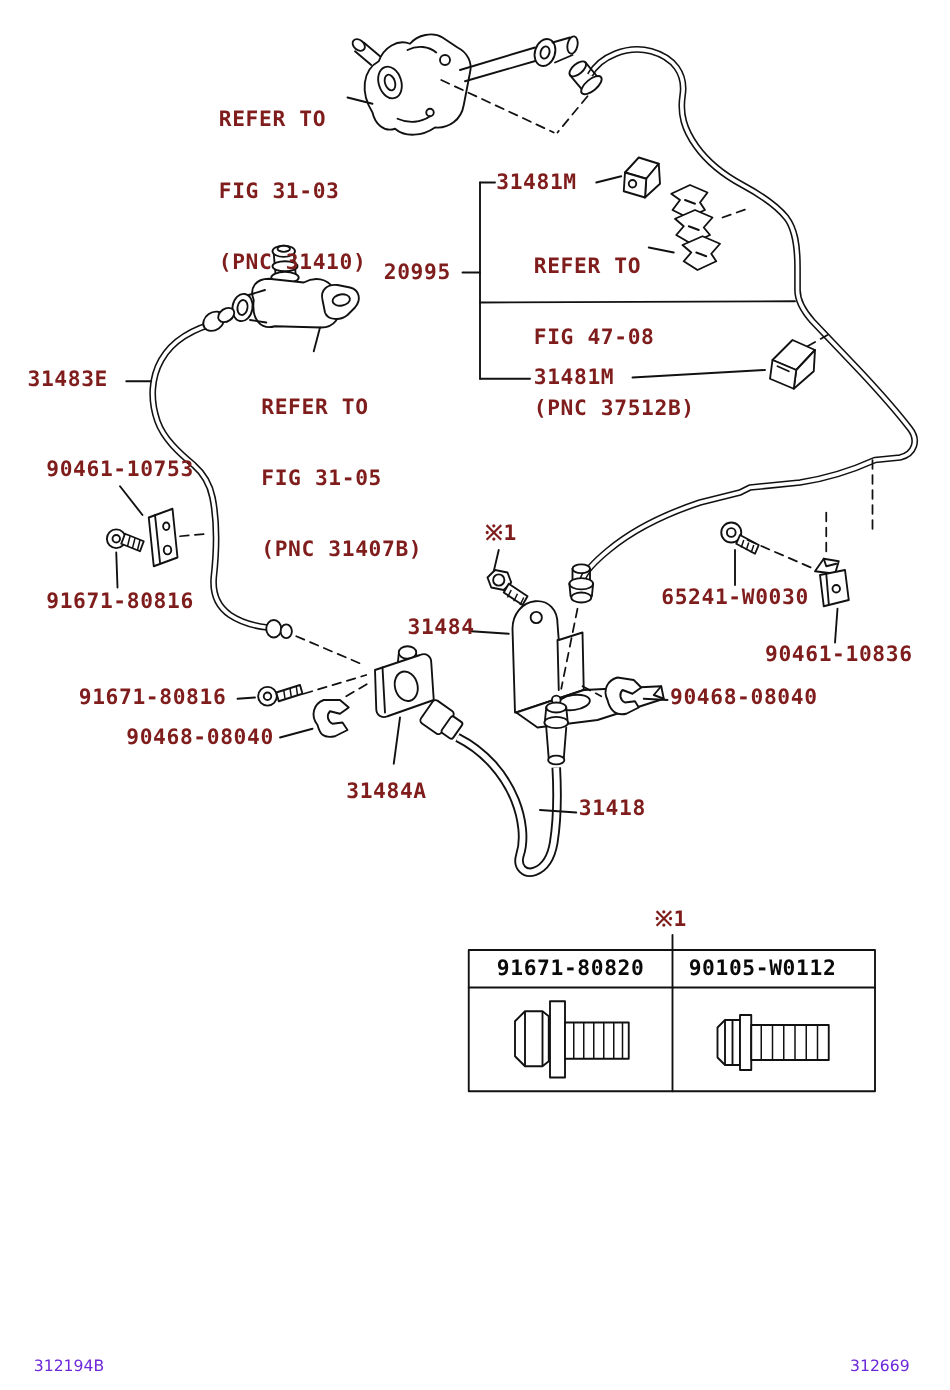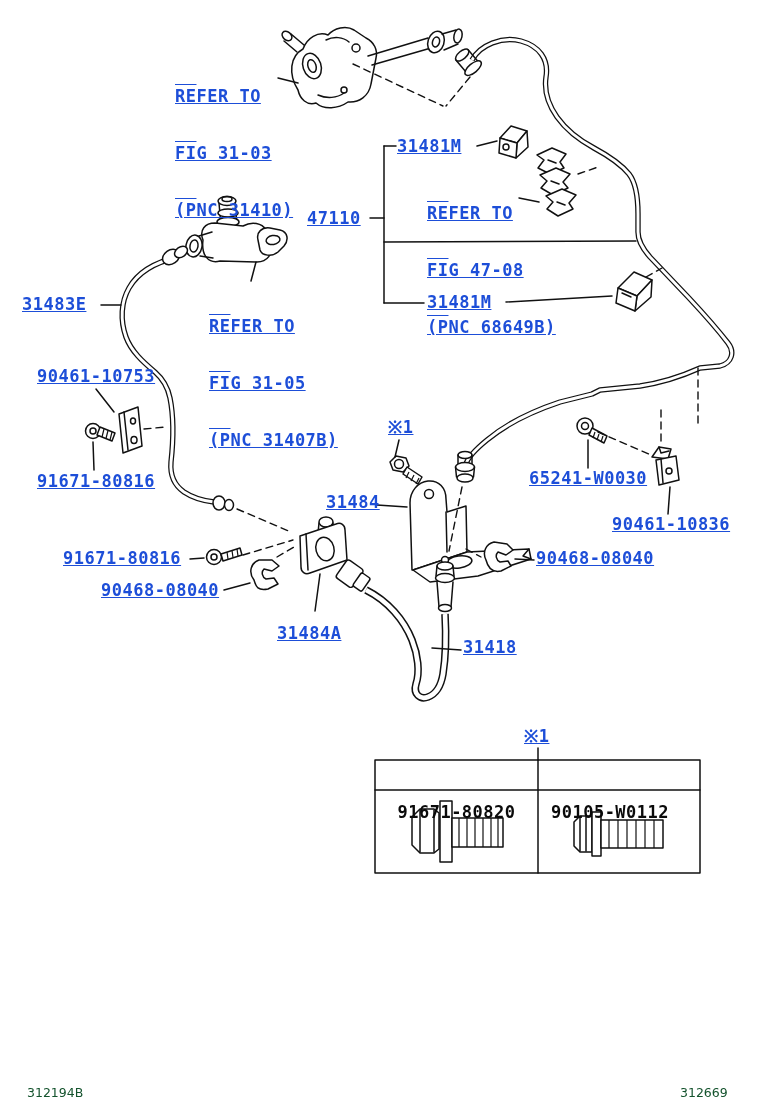--- a/index.html
+++ b/index.html
@@ -1,24 +1,24 @@
 <!DOCTYPE html>
 <html><head>
 <meta charset="utf-8">
 <style>
   html,body{margin:0;padding:0;background:#fff;}
   #stage{position:relative;width:760px;height:1112px;background:#ffffff;overflow:hidden;
          font-family:"DejaVu Sans Mono",monospace;}
   #art{position:absolute;left:0;top:0;}
   .lbl{position:absolute;font:bold 17px/19px "DejaVu Sans Mono",monospace;
-       letter-spacing:.5px;color:#1d4ed8;white-space:pre;text-decoration:underline;}
+       letter-spacing:.5px;color:#7f1d1d;white-space:pre;}
   .lbl .ln{display:block;}
-  .code{position:absolute;font:12.5px/14px "DejaVu Sans",sans-serif;color:#14532d;}
+  .code{position:absolute;font:12.5px/14px "DejaVu Sans",sans-serif;color:#6d28d9;}
   .th{position:absolute;font:bold 17px/20px "DejaVu Sans Mono",monospace;
-      letter-spacing:.5px;color:#0a0a0a;text-align:center;margin-top:37px;}
+      letter-spacing:.5px;color:#0a0a0a;text-align:center;}
   svg *{vector-effect:non-scaling-stroke;}
   .ol{stroke:#111;stroke-width:1.5;fill:none;stroke-linecap:round;stroke-linejoin:round;}
   .fw{stroke:#111;stroke-width:1.5;fill:#fff;stroke-linejoin:round;}
   .ld{stroke:#111;stroke-width:1.5;fill:none;stroke-linecap:round;}
   .dsh{stroke:#111;stroke-width:1.4;fill:none;stroke-dasharray:7 5;stroke-linecap:round;}
   .tubeO{stroke:#111;stroke-width:5.4;fill:none;stroke-linejoin:round;}
   .tubeI{stroke:#fff;stroke-width:2.9;fill:none;stroke-linejoin:round;}
   .hoseO{stroke:#111;stroke-width:7.6;fill:none;stroke-linejoin:round;}
   .hoseI{stroke:#fff;stroke-width:4.6;fill:none;stroke-linejoin:round;}
   .hatch{stroke:#111;stroke-width:1.2;}
@@ -289,24 +289,24 @@
   <span class="ln">REFER TO</span>
   <span class="ln">FIG 31-03</span>
   <span class="ln">(PNC 31410)</span>
 </div>
 
 <div class="lbl" style="left:397px;top:137px">31481M</div>
 
 <div class="lbl" style="left:427px;top:166px">
   <span class="ln">REFER TO</span>
   <span class="ln">FIG 47-08</span>
-  <span class="ln">(PNC 68649B)</span>
+  <span class="ln">(PNC 37512B)</span>
 </div>
 
-<div class="lbl" style="left:307px;top:209px">47110</div>
+<div class="lbl" style="left:307px;top:209px">20995</div>
 <div class="lbl" style="left:427px;top:293px">31481M</div>
 <div class="lbl" style="left:22px;top:295px">31483E</div>
 
 <div class="lbl" style="left:209px;top:279px">
   <span class="ln">REFER TO</span>
   <span class="ln">FIG 31-05</span>
   <span class="ln">(PNC 31407B)</span>
 </div>
 
 <div class="lbl" style="left:37px;top:367px">90461-10753</div>

